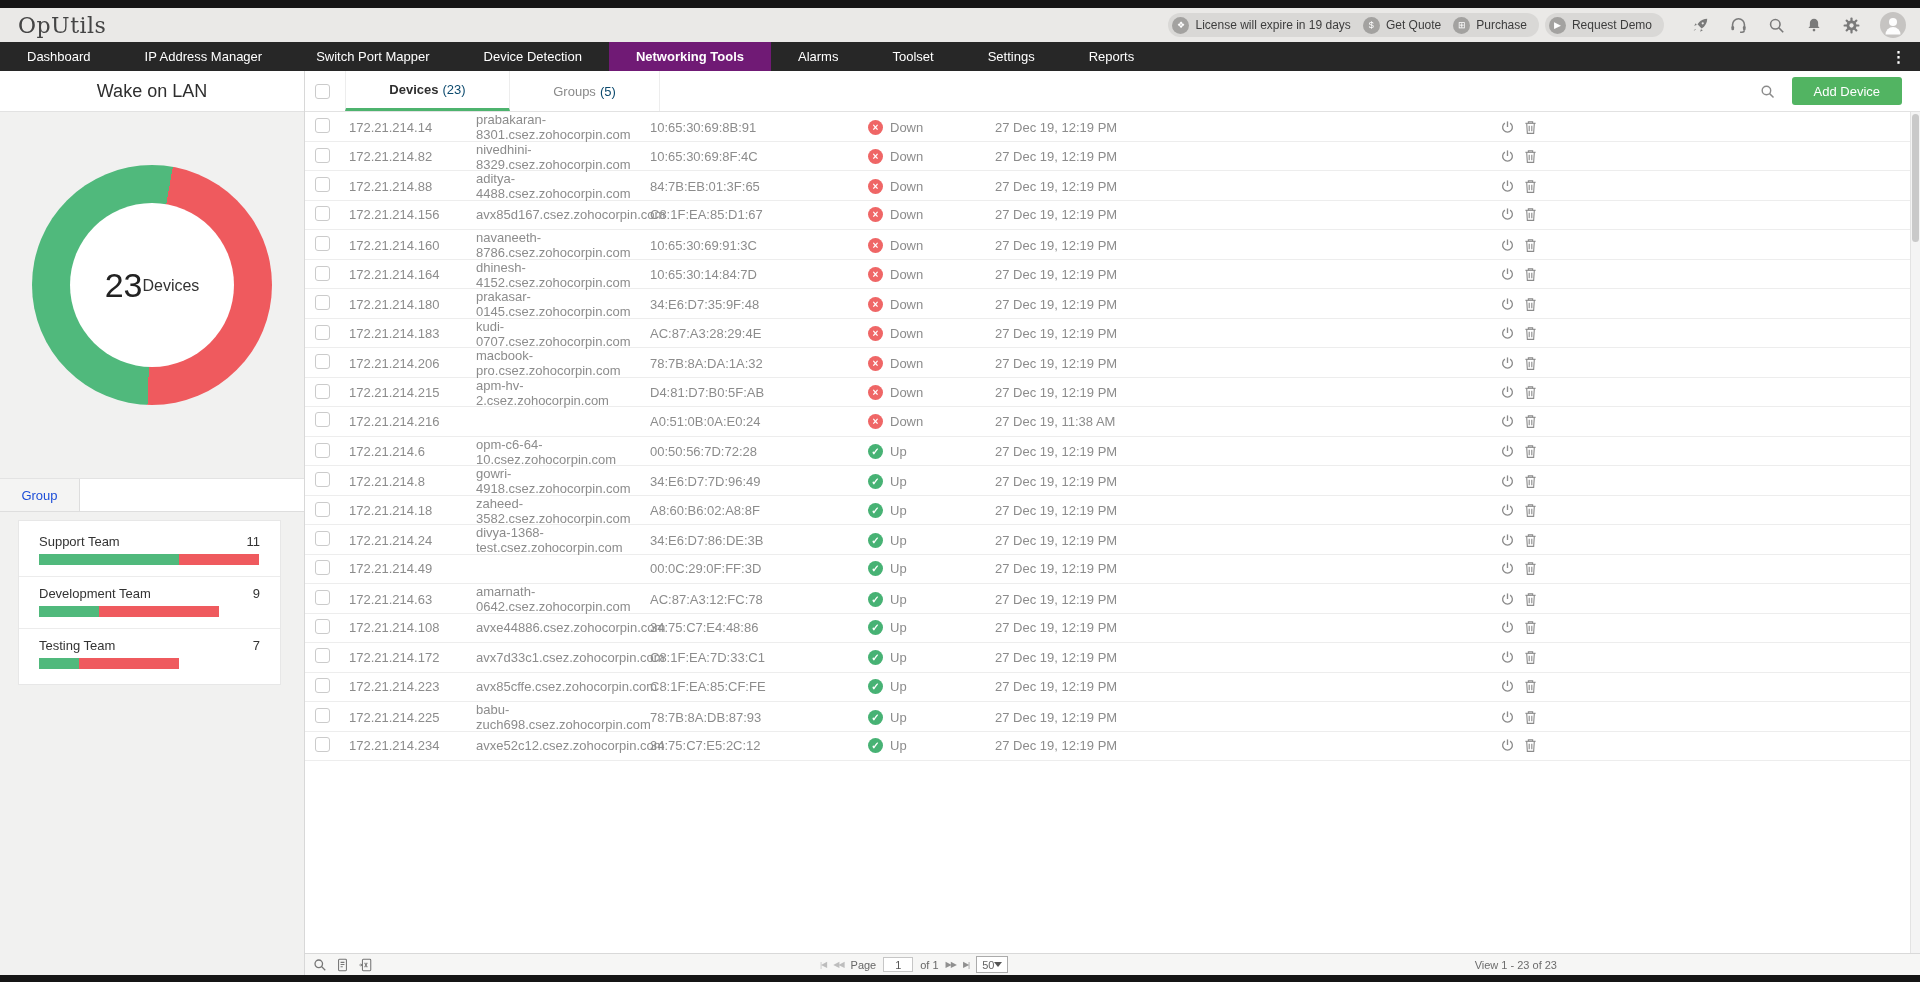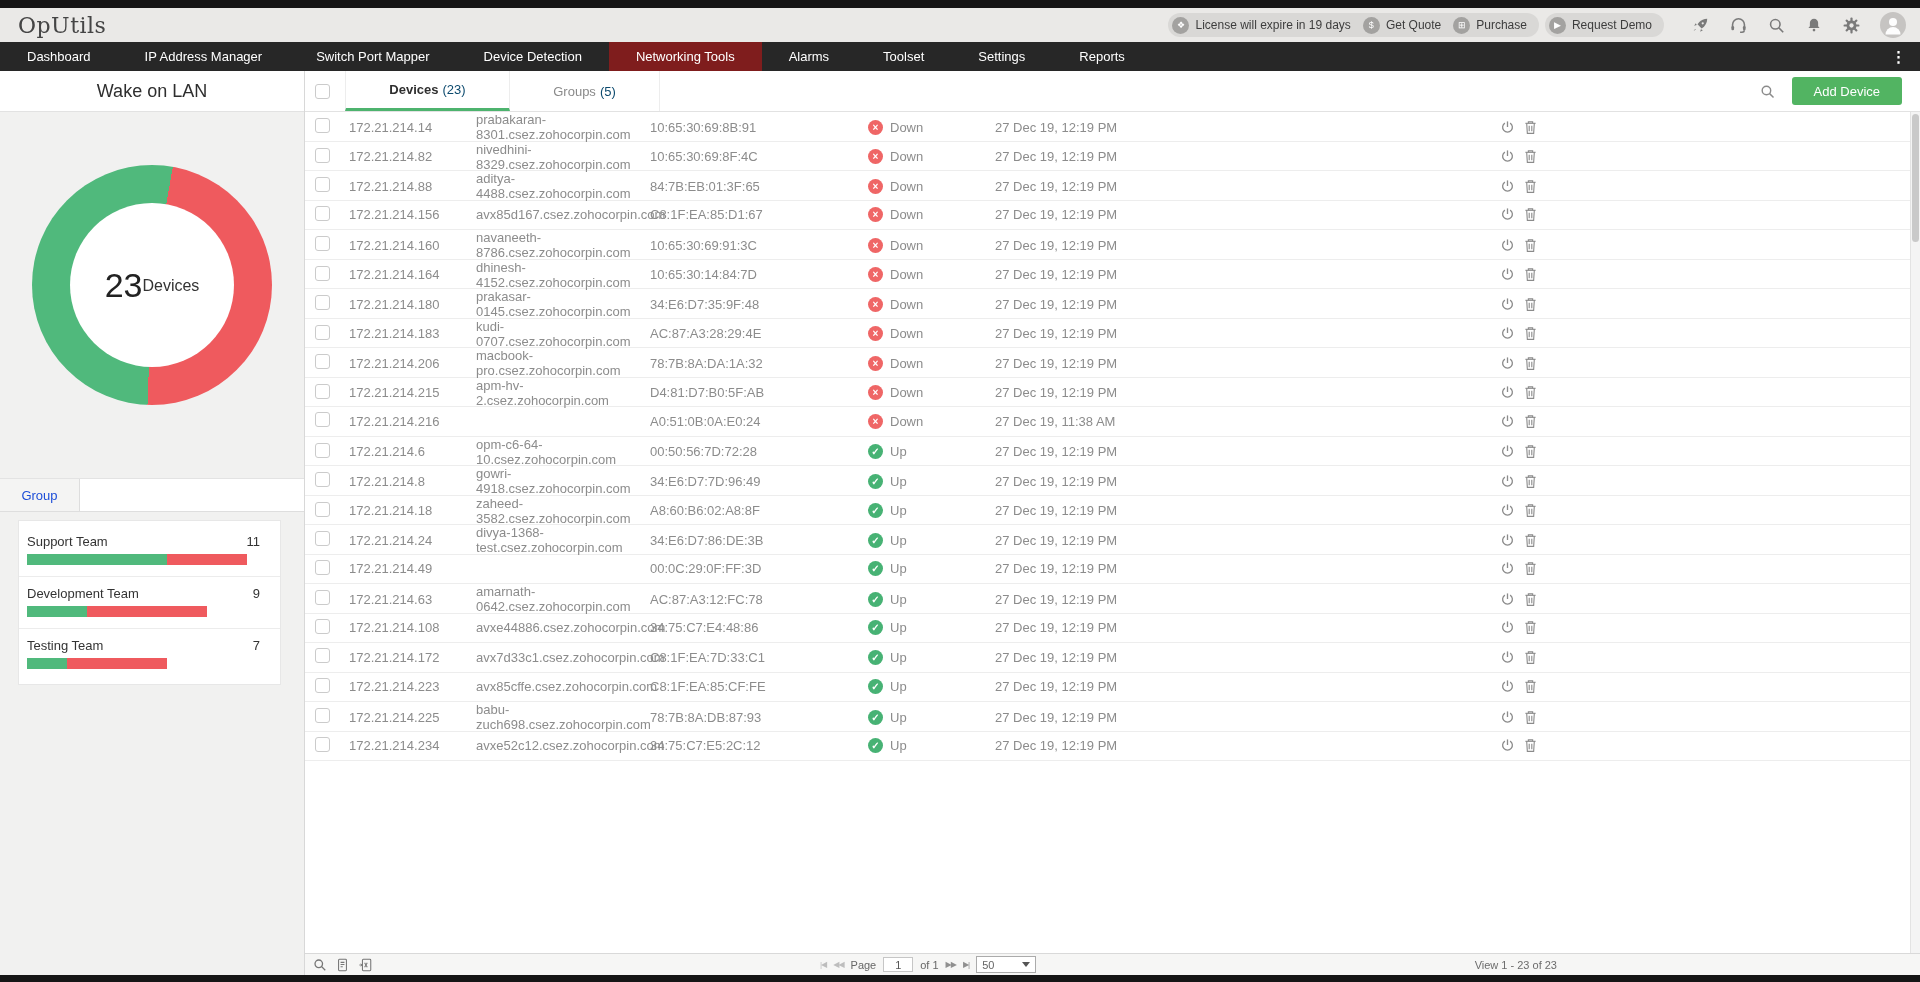--- a/index.html
+++ b/index.html
@@ -17,37 +17,37 @@
   .pill { display:flex; align-items:center; background:#d9d8d6; border-radius:13px; height:24px; padding:0 12px 0 4px; font-size:12px; color:#3d3d3d; }
   .pill-item { display:flex; align-items:center; gap:6px; }
   .pill-item + .pill-item { margin-left:12px; }
   .pill-ic { width:17px; height:17px; border-radius:50%; background:#a3a2a0; color:#fff; font-size:9px; display:flex; align-items:center; justify-content:center; flex:0 0 17px; }
   .pills { display:flex; gap:6px; margin-right:8px; }
   .hicon { display:flex; align-items:center; cursor:pointer; }
 
   
   .navbar { height:29px; background:#272727; display:flex; align-items:stretch; }
   .nav-item { color:#fff; font-size:13px; display:flex; align-items:center; padding:0 27px; cursor:pointer; white-space:nowrap; }
-  .nav-item.active { background:#7f1d1d; }
+  .nav-item.active { background:#701a75;font-weight:bold; }
   .nav-kebab { margin-left:auto; color:#fff; font-size:15px; font-weight:bold; display:flex; align-items:center; padding:0 14px; cursor:pointer; }
 
   
   .main { position:absolute; top:71px; bottom:7px; left:0; right:0; display:flex; }
 
   
   .sidebar { width:305px; background:#f1f1f0; border-right:1px solid #d8d8d8; display:flex; flex-direction:column; }
   .sidebar-title { height:41px; background:#fff; border-bottom:1px solid #e2e2e2; display:flex; align-items:center; justify-content:center; font-size:18px; color:#2e2e2e; }
   .donut-wrap { margin:53px auto 0; width:240px; height:240px; border-radius:50%; display:flex; align-items:center; justify-content:center; }
   .donut-hole { width:164px; height:164px; background:#fff; border-radius:50%; display:flex; flex-direction:row; align-items:center; justify-content:center; }
   .donut-num { font-size:34px; color:#222; }
   .donut-cap { font-size:16px; color:#333; margin-top:2px; }
   .group-tabs { margin-top:73px; height:34px; background:#fff; border-top:1px solid #e3e3e3; border-bottom:1px solid #dedede; display:flex; }
   .group-tab { width:80px; background:#f4f4f3; border-right:1px solid #ddd; display:flex; align-items:center; justify-content:center; font-size:13px; color:#1d4ed8; cursor:pointer; }
   .group-card { margin:8px 0 0 18px; width:263px; background:#fff; border:1px solid #e7e7e7; padding:4px 0; }
-  .group-row { padding:9px 20px 11px 8px; }
+  .group-row { padding:9px 20px 11px 20px; }
   .group-row + .group-row { border-top:1px solid #ececec; }
   .group-row-top { display:flex; justify-content:space-between; font-size:13px; color:#333; }
   .group-bar { display:flex; height:11px; margin-top:5px; }
   .group-bar .seg-up { background:var(--green); }
   .group-bar .seg-down { background:var(--red); }
 
   
   .content { flex:1; position:relative; background:#fff; display:flex; flex-direction:column; }
   .toolbar { height:41px; border-bottom:1px solid #e2e2e2; display:flex; align-items:stretch; position:relative; }
   .cb { width:15px; height:15px; border:1px solid #cbcbcb; border-radius:3px; background:#fff; display:inline-block; cursor:pointer; }
@@ -78,21 +78,21 @@
   .c-action svg { cursor:pointer; }
 
   
   .tfoot { height:22px; background:#f6f6f5; border-top:1px solid #d9d9d9; position:relative; display:flex; align-items:center; font-size:11px; color:#666; }
   .tfoot-icons { display:flex; align-items:center; gap:9px; padding-left:8px; }
   .tfoot-icons svg { cursor:pointer; }
   .pager { position:absolute; left:515px; display:flex; align-items:center; gap:7px; }
   .pg-arrow { font-size:8px; letter-spacing:-1px; cursor:pointer; }
   .pg-arrow.dim { color:#bdbdbd; } .pg-arrow.dark { color:#8f8f8f; }
   .pg-input { width:30px; height:15px; border:1px solid #c6c6c6; background:#fff; font-size:11px; text-align:center; color:#555; font-family:inherit; }
-  .pg-select { width:60px; height:17px; border:1px solid #ababab; background:#fff; display:flex; align-items:center; padding:0 5px; gap:auto; cursor:pointer; justify-content:space-between; }
+  .pg-select { width:32px; height:17px; border:1px solid #ababab; background:#fff; display:flex; align-items:center; padding:0 5px; gap:auto; cursor:pointer; justify-content:space-between; }
   .pg-select .tri { width:0; height:0; border-left:4px solid transparent; border-right:4px solid transparent; border-top:5px solid #555; }
   .view-text { position:absolute; right:363px; color:#6c6c6c; }
 
   
   .scrollbar { position:absolute; top:41px; bottom:22px; right:0; width:10px; background:#f4f4f4; border-left:1px solid #e3e3e3; }
   .scroll-thumb { position:absolute; top:2px; left:1px; width:7px; height:128px; background:#c9c9c9; border-radius:4px; cursor:pointer; }
 </style>
 </head>
 <body>
 

